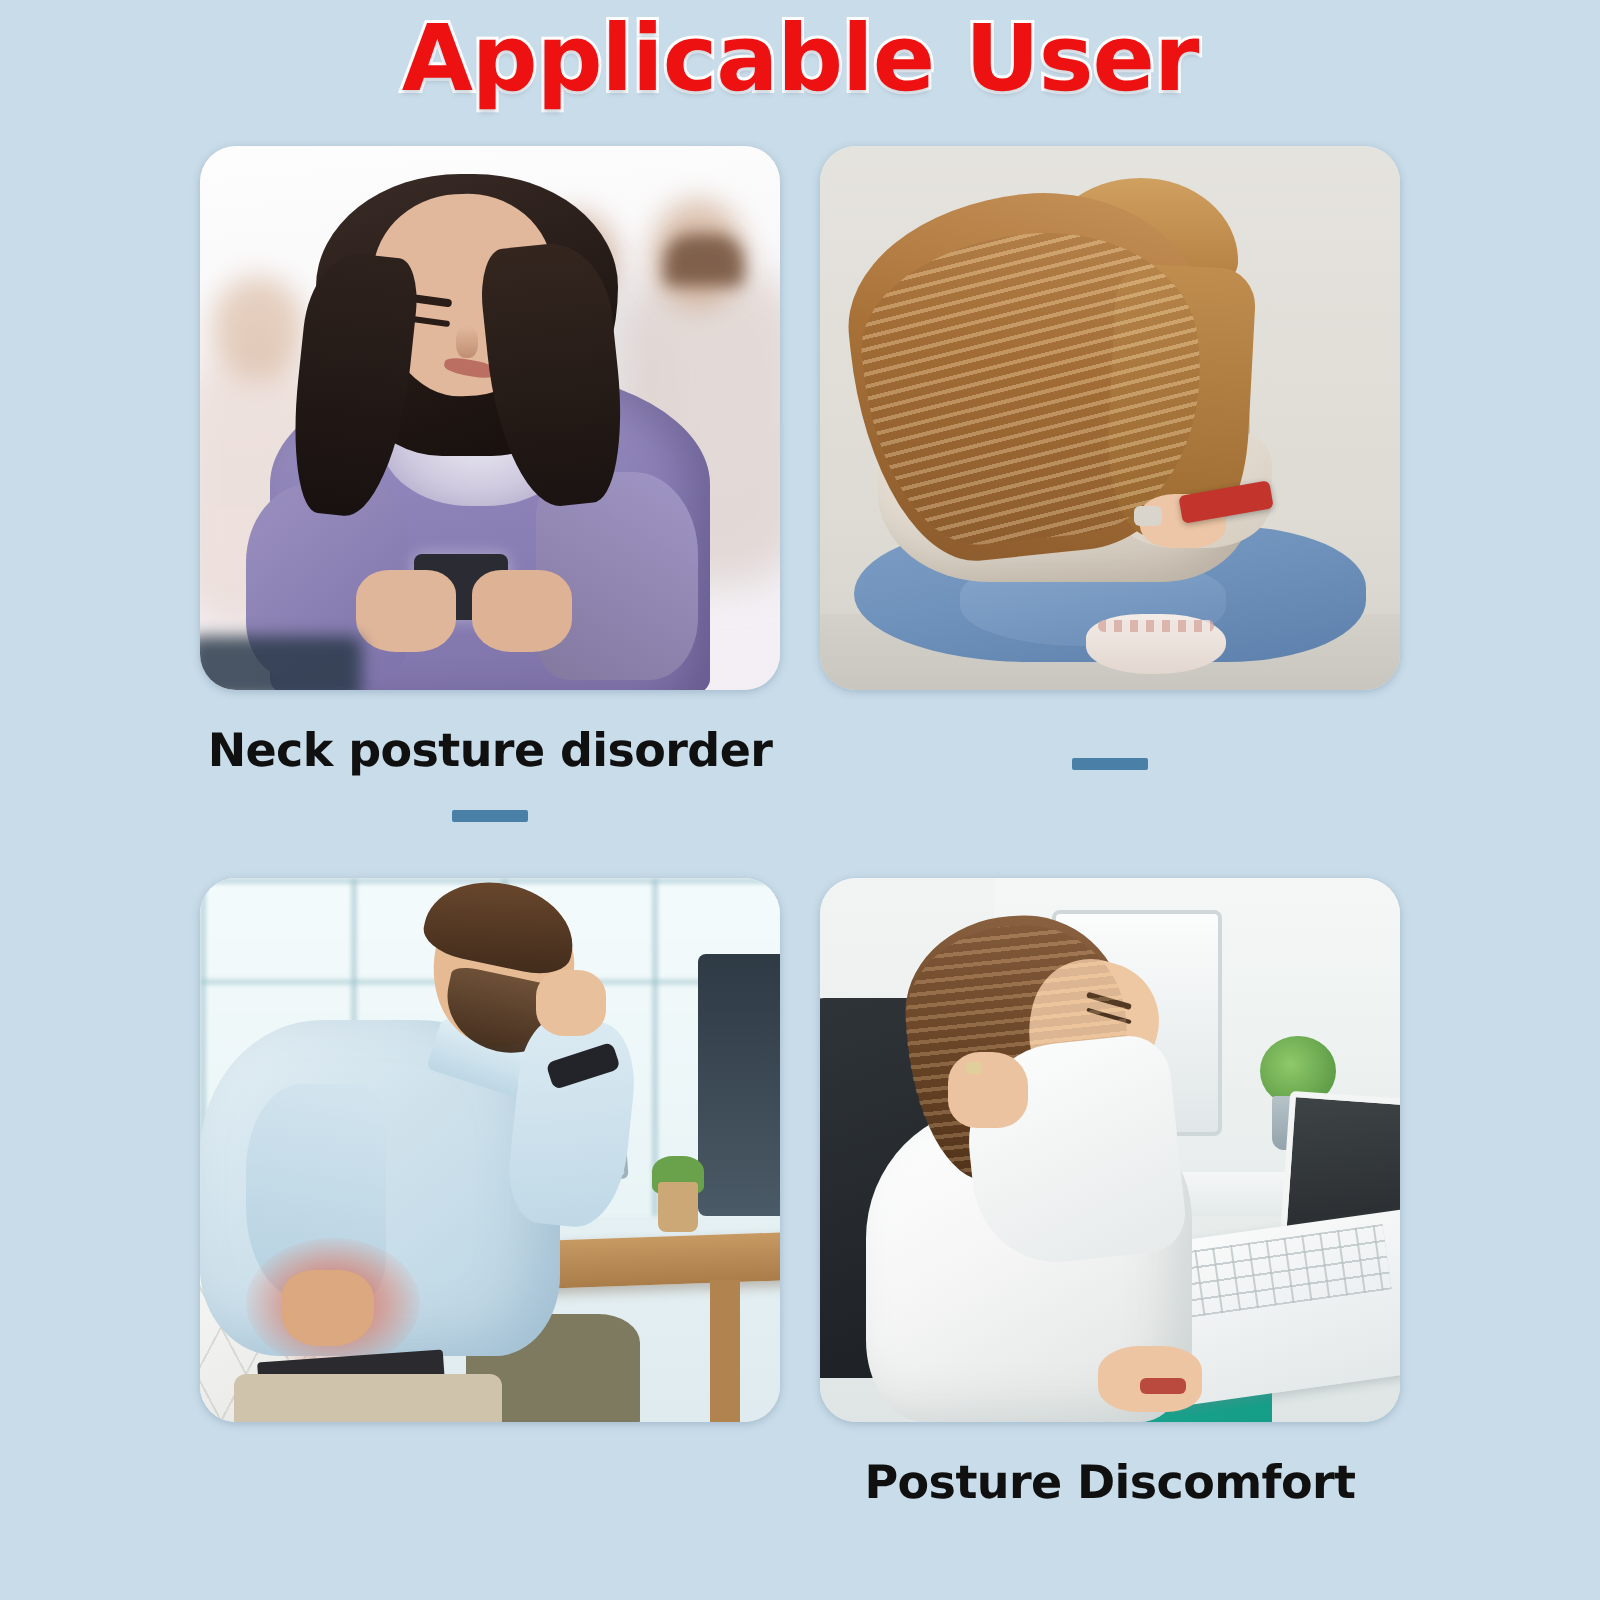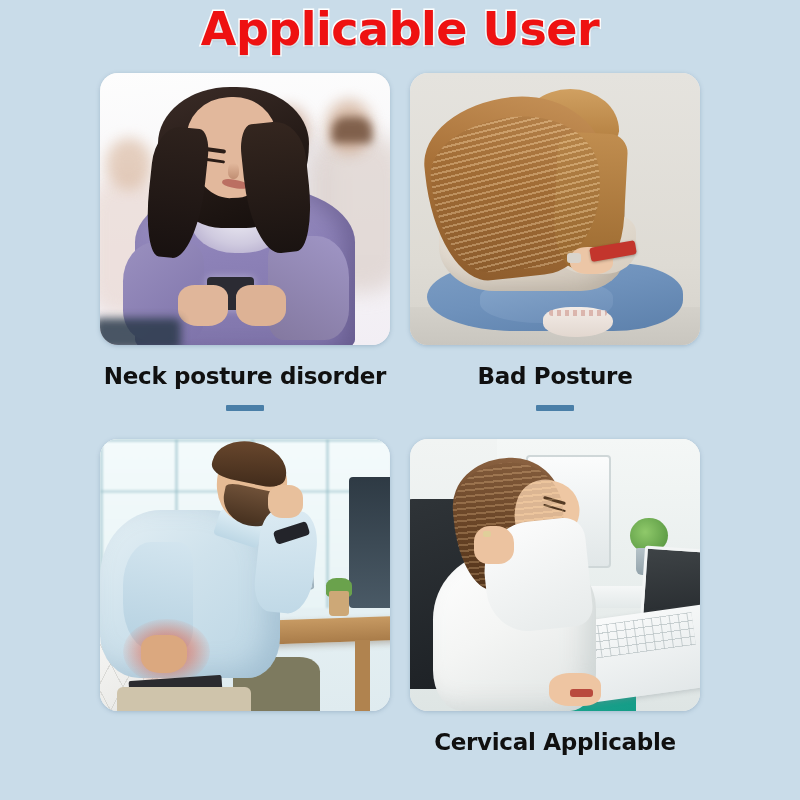--- a/index.html
+++ b/index.html
@@ -452,21 +452,20 @@
         <div class="hair-top"></div>
         <div class="hair-mass"></div>
         <div class="hair-fall"></div>
         <div class="hair-strands"></div>
         <div class="hand"></div>
         <div class="watch"></div>
         <div class="phone"></div>
       </div>
     </div>
     <div class="caption-wrap">
-      <div class="caption">Bad Posture</div>
       <div class="caption-bar"></div>
     </div>
   </div>
 
   <div class="cell">
     <div class="photo-card">
       <div class="photo p3">
         <div class="window"></div>
         <div class="monitor"></div>
         <div class="desk"></div>
@@ -517,18 +516,18 @@
         <div class="lips"></div>
         <div class="hair-strands"></div>
         <div class="arm-neck"></div>
         <div class="hand-neck"></div>
         <div class="ring"></div>
         <div class="hand-lap"></div>
         <div class="nails"></div>
       </div>
     </div>
     <div class="caption-wrap">
-      <div class="caption">Cervical Applicable</div>
+      <div class="caption">Posture Discomfort</div>
 
     </div>
   </div>
 
 </div>
 
 </body></html>

